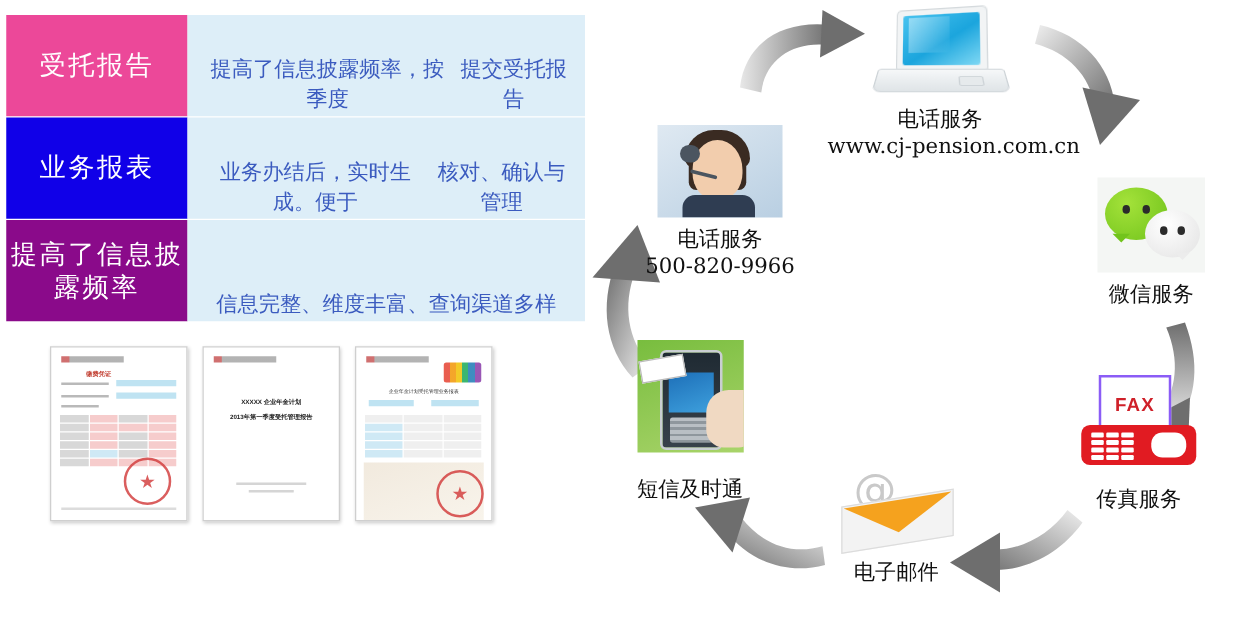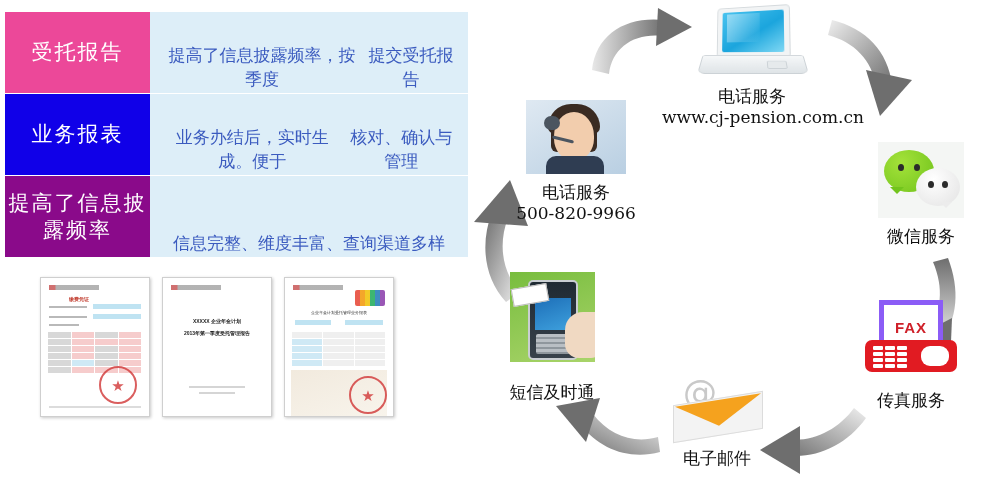--- a/index.html
+++ b/index.html
@@ -95,21 +95,21 @@
   .bub.green:after{content:"";position:absolute;left:6px;bottom:-9px;width:0;height:0;
     border:7px solid transparent;border-top-color:#72c41c;}
   .bub.white{right:4px;top:26px;width:44px;height:38px;background:radial-gradient(circle at 40% 30%,#ffffff,#e2e2e2);}
   .bub.white:after{content:"";position:absolute;right:8px;bottom:-8px;width:0;height:0;
     border:6px solid transparent;border-top-color:#ececec;}
   .eye{position:absolute;width:6px;height:7px;border-radius:50%;background:#2b2b2b;}
 
   
   .fax{position:relative;width:92px;height:80px;margin:0 auto;}
   .paper{position:absolute;left:14px;top:0;width:54px;height:44px;
-    background:#fff;border:5px solid #8b5cf6;
+    background:#fff;border:2px solid #8b5cf6;
     display:flex;align-items:center;justify-content:center;}
   .paper b{color:#cf2029;font-size:15px;letter-spacing:1px;font-family:"Liberation Sans",sans-serif;}
   .faxbody{position:absolute;left:0;top:40px;width:92px;height:32px;
     background:#e11b22;border-radius:7px;}
   .keys{position:absolute;left:8px;top:6px;display:grid;
     grid-template-columns:repeat(3,10px);grid-template-rows:repeat(4,4px);gap:2px;}
   .keys i{background:#fff;border-radius:1px;display:block;}
   .handset{position:absolute;right:8px;top:6px;width:28px;height:20px;
     background:#fff;border-radius:9px;}
 

